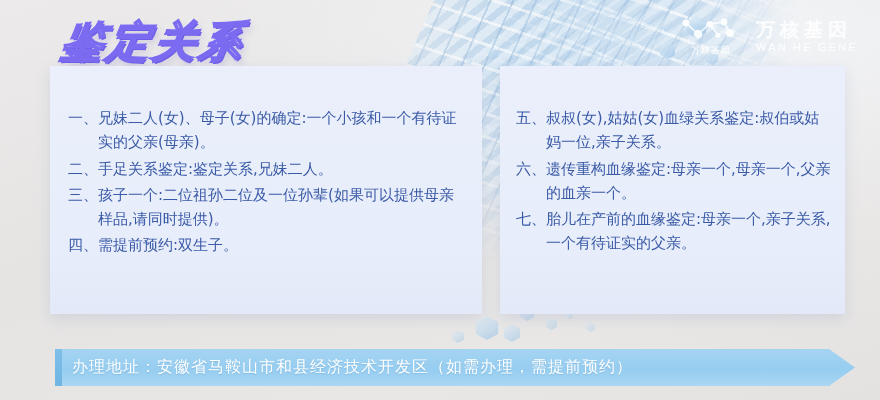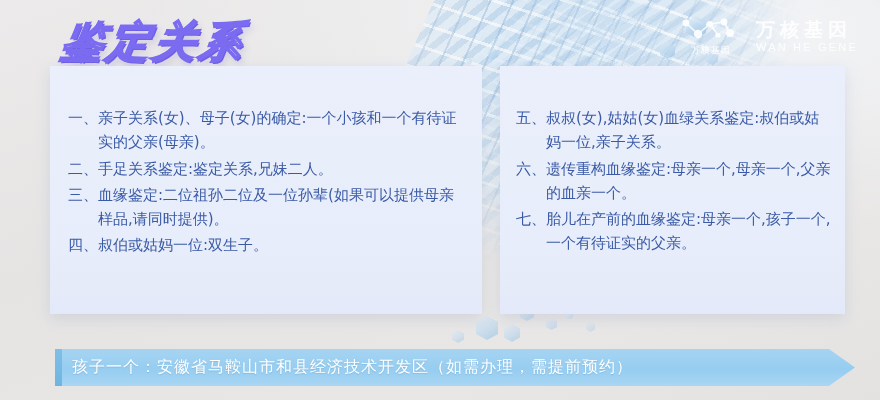--- a/index.html
+++ b/index.html
@@ -204,51 +204,51 @@
     <div class="brand-words">
       <div class="brand-cn">万核基因</div>
       <div class="brand-en">WAN HE GENE</div>
     </div>
   </div>
 
   <div class="panel panel-left">
     <ul class="list" id="list-left">
         <li>
           <span class="li-num">一、</span>
-          <span class="li-txt">亲子关系(女)、母子(女)的确定:一个小孩和一个有待证实的父亲(母亲)。</span>
+          <span class="li-txt">兄妹二人(女)、母子(女)的确定:一个小孩和一个有待证实的父亲(母亲)。</span>
         </li>
         <li>
           <span class="li-num">二、</span>
           <span class="li-txt">手足关系鉴定:鉴定关系,兄妹二人。</span>
         </li>
         <li>
           <span class="li-num">三、</span>
-          <span class="li-txt">血缘鉴定:二位祖孙二位及一位孙辈(如果可以提供母亲样品,请同时提供)。</span>
+          <span class="li-txt">孩子一个:二位祖孙二位及一位孙辈(如果可以提供母亲样品,请同时提供)。</span>
         </li>
         <li>
           <span class="li-num">四、</span>
-          <span class="li-txt">叔伯或姑妈一位:双生子。</span>
+          <span class="li-txt">需提前预约:双生子。</span>
         </li>
       </ul>
   </div>
 
   <div class="panel panel-right">
     <ul class="list" id="list-right">
         <li>
           <span class="li-num">五、</span>
           <span class="li-txt">叔叔(女),姑姑(女)血绿关系鉴定:叔伯或姑妈一位,亲子关系。</span>
         </li>
         <li>
           <span class="li-num">六、</span>
           <span class="li-txt">遗传重构血缘鉴定:母亲一个,母亲一个,父亲的血亲一个。</span>
         </li>
         <li>
           <span class="li-num">七、</span>
-          <span class="li-txt">胎儿在产前的血缘鉴定:母亲一个,孩子一个,一个有待证实的父亲。</span>
+          <span class="li-txt">胎儿在产前的血缘鉴定:母亲一个,亲子关系,一个有待证实的父亲。</span>
         </li>
       </ul>
   </div>
 
   <div class="banner"></div>
   <div class="banner-edge"></div>
-  <div class="banner-txt">孩子一个：安徽省马鞍山市和县经济技术开发区（如需办理，需提前预约）</div>
+  <div class="banner-txt">办理地址：安徽省马鞍山市和县经济技术开发区（如需办理，需提前预约）</div>
 
 </div>
 
 </body></html>

